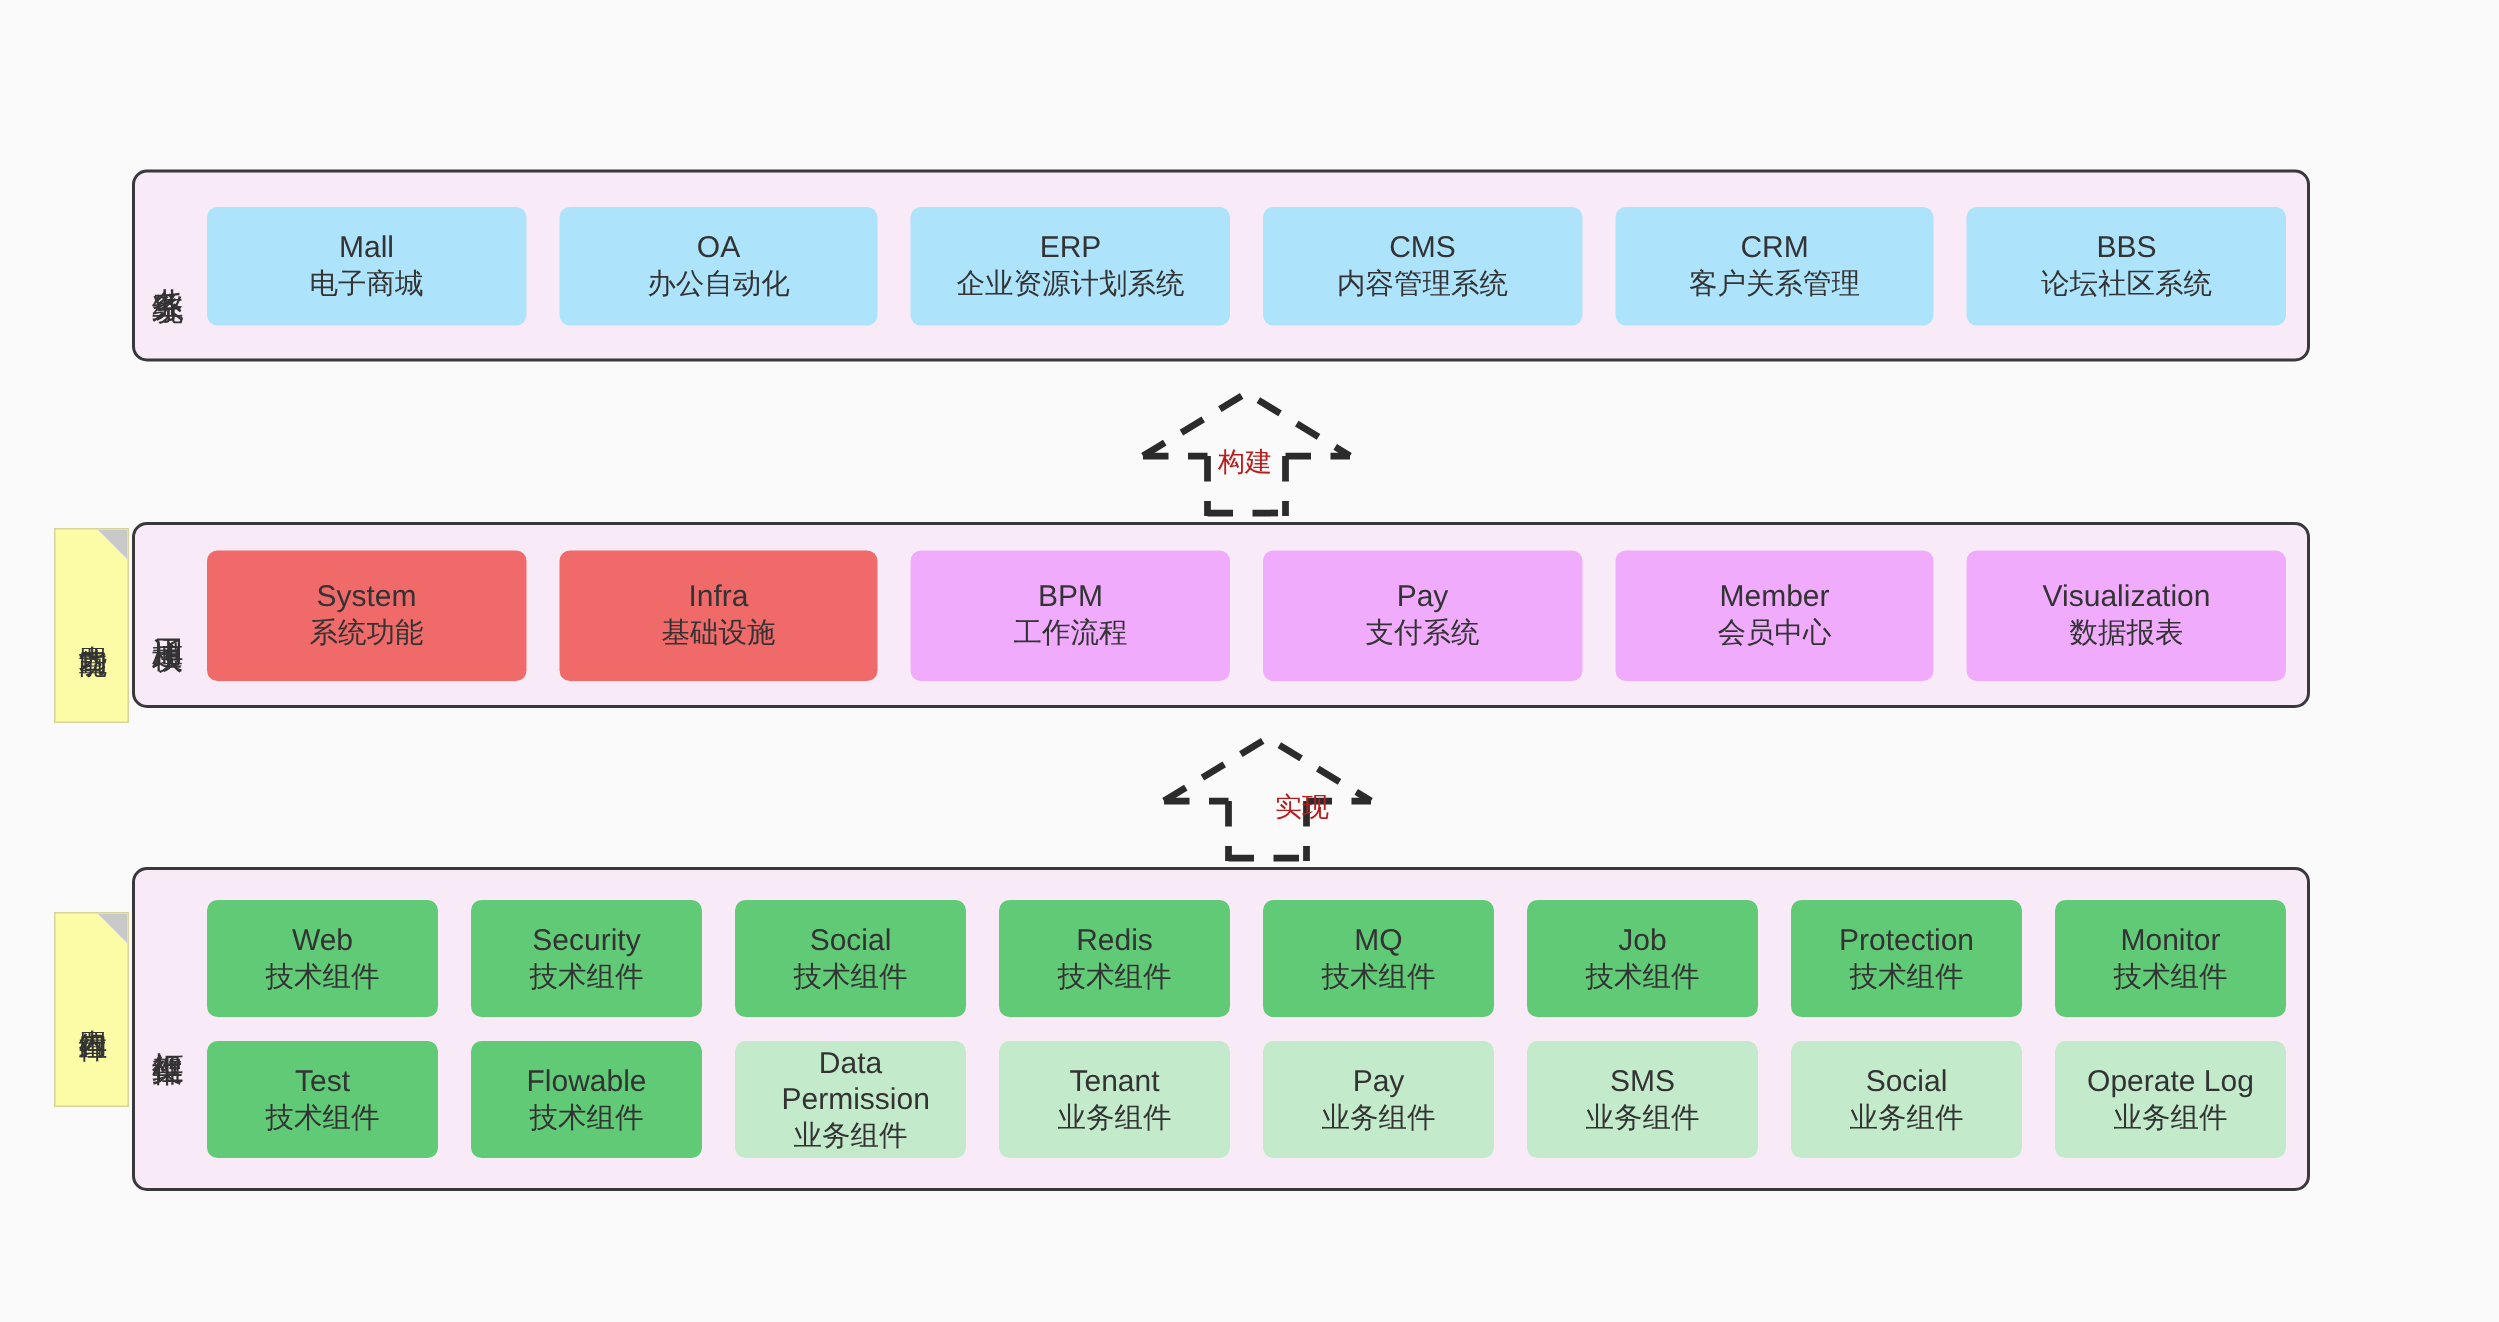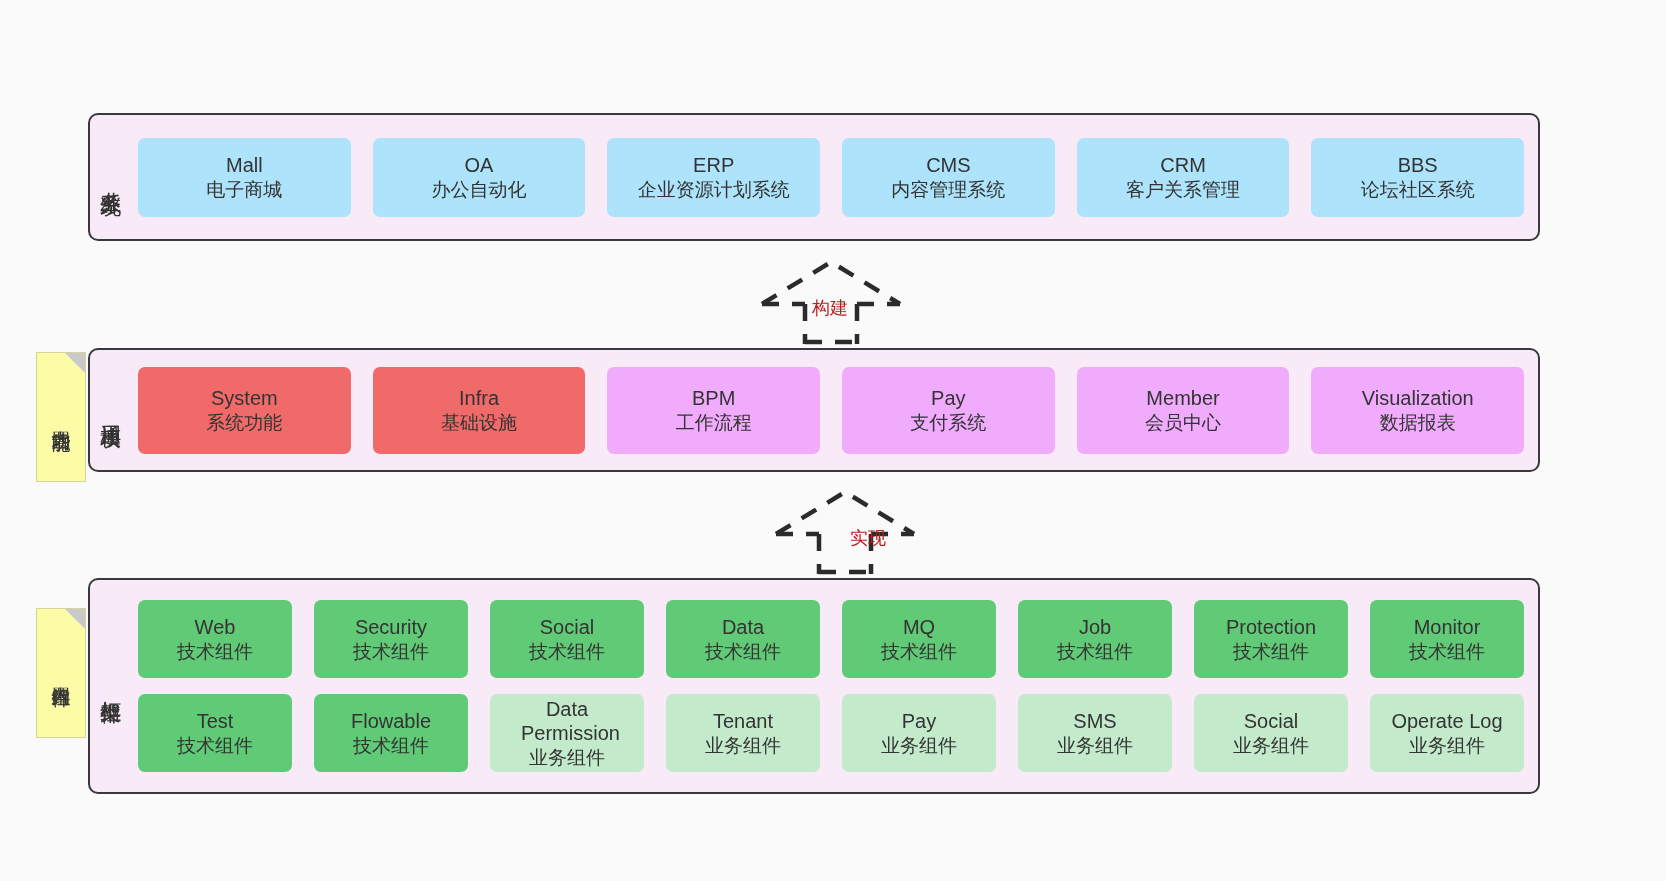--- a/index.html
+++ b/index.html
@@ -234,21 +234,21 @@
         </div>
         <div class="card h-comp c-green">
           <span class="t1">Security</span>
           <span class="t2">技术组件</span>
         </div>
         <div class="card h-comp c-green">
           <span class="t1">Social</span>
           <span class="t2">技术组件</span>
         </div>
         <div class="card h-comp c-green">
-          <span class="t1">Data</span>
+          <span class="t1">Redis</span>
           <span class="t2">技术组件</span>
         </div>
         <div class="card h-comp c-green">
           <span class="t1">MQ</span>
           <span class="t2">技术组件</span>
         </div>
         <div class="card h-comp c-green">
           <span class="t1">Job</span>
           <span class="t2">技术组件</span>
         </div>

